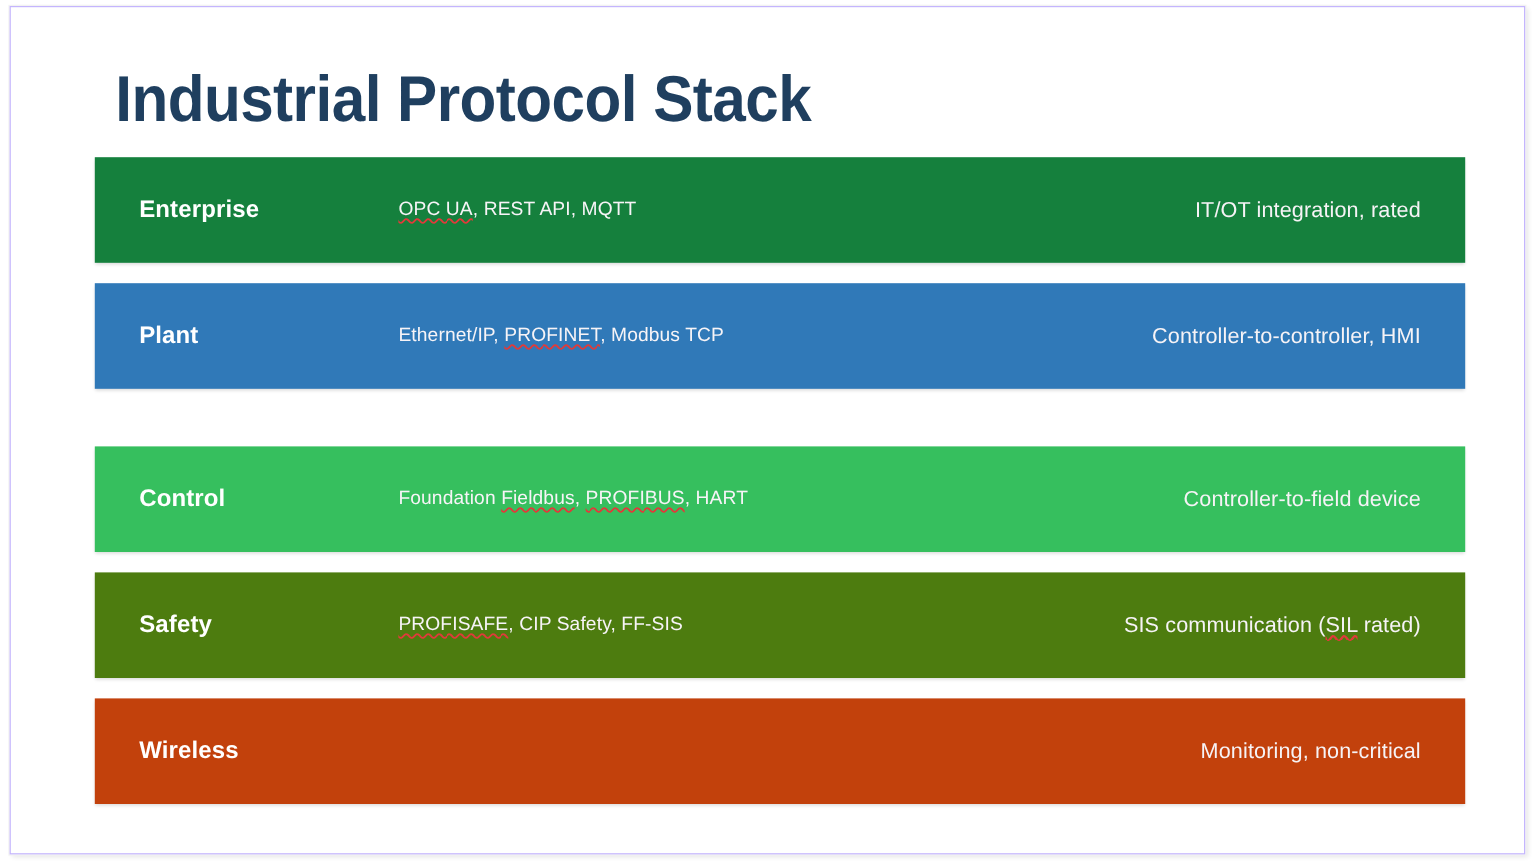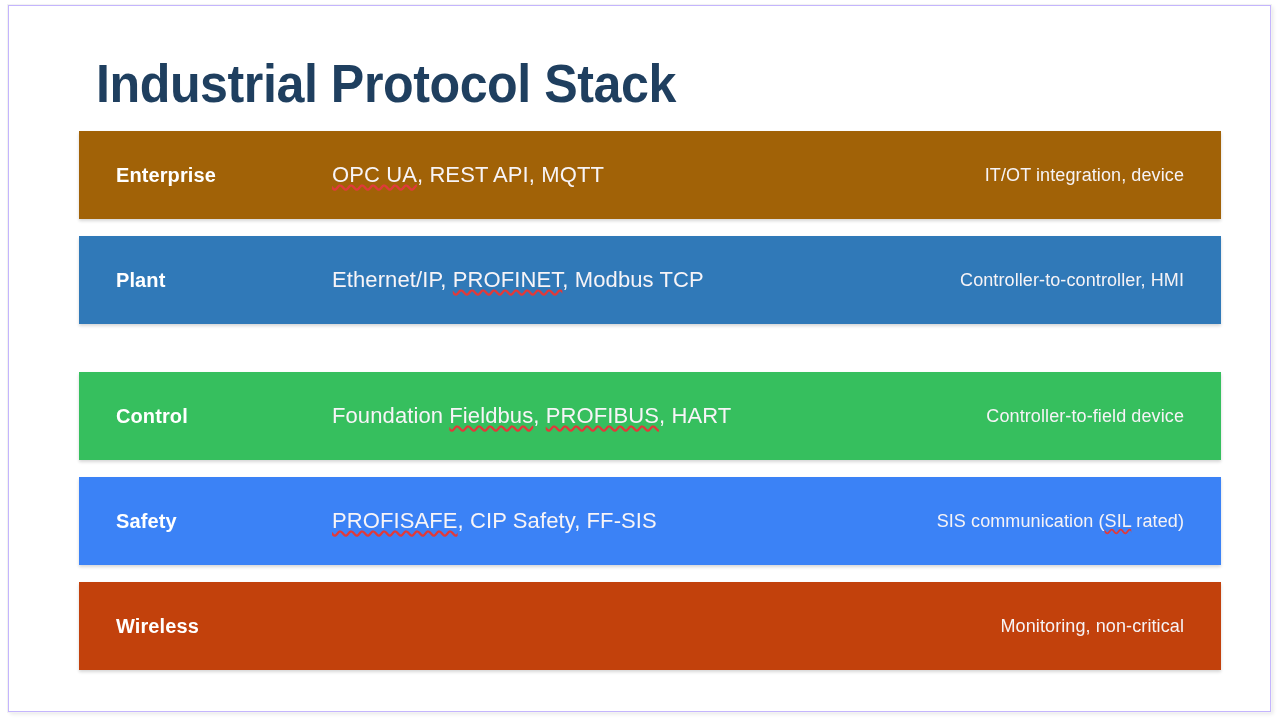--- a/index.html
+++ b/index.html
@@ -69,21 +69,21 @@
     font-size: 20px;
     font-weight: bold;
     color: #ffffff;
     white-space: nowrap;
     letter-spacing: 0.1px;
   }
 
   .layer-protocols {
     position: absolute;
     left: 253px;
-    font-size: 22px;
+    font-size: 16px;
     font-weight: normal;
     color: #f7f4f7;
     white-space: nowrap;
     letter-spacing: 0.1px;
   }
 
   .layer-desc {
     position: absolute;
     right: 37px;
     font-size: 18px;
@@ -103,39 +103,39 @@
 </style>
 </head>
 <body>
 
 <div id="slide-frame" style="background: rgb(255, 255, 255);">
 
   <div id="slide-title" style="color: rgb(31, 63, 95);">Industrial Protocol Stack</div>
 
   <div id="layer-stack">
 
-    <div class="layer-row" style="background: #a16207;">
+    <div class="layer-row" style="background: #15803d;">
       <span class="layer-name">Enterprise</span>
       <span class="layer-protocols"><span class="sq">OPC UA</span>, REST API, MQTT</span>
-      <span class="layer-desc">IT/OT integration, device</span>
+      <span class="layer-desc">IT/OT integration, rated</span>
     </div>
 
     <div class="layer-row" style="background: rgb(48, 121, 184); padding-left: 16px;">
       <span class="layer-name">Plant</span>
       <span class="layer-protocols">Ethernet/IP, <span class="sq">PROFINET</span>, Modbus TCP</span>
       <span class="layer-desc">Controller-to-controller, HMI</span>
     </div>
 
     <div class="layer-row" style="background: rgb(54, 191, 94); margin-top: 48px;">
       <span class="layer-name">Control</span>
       <span class="layer-protocols">Foundation <span class="sq">Fieldbus</span>, <span class="sq">PROFIBUS</span>, HART</span>
       <span class="layer-desc">Controller-to-field device</span>
     </div>
 
-    <div class="layer-row" style="background: #3b82f6;">
+    <div class="layer-row" style="background: #4d7c0f;">
       <span class="layer-name">Safety</span>
       <span class="layer-protocols"><span class="sq">PROFISAFE</span>, CIP Safety, FF-SIS</span>
       <span class="layer-desc">SIS communication (<span class="sq">SIL</span> rated)</span>
     </div>
 
     <div class="layer-row" style="background: #c2410c;">
       <span class="layer-name">Wireless</span>
       <span class="layer-desc">Monitoring, non-critical</span>
     </div>
 

